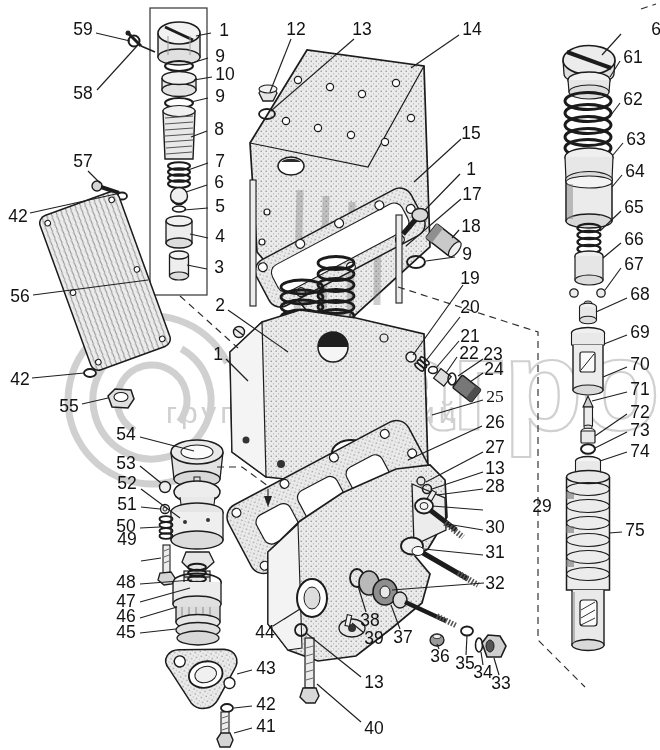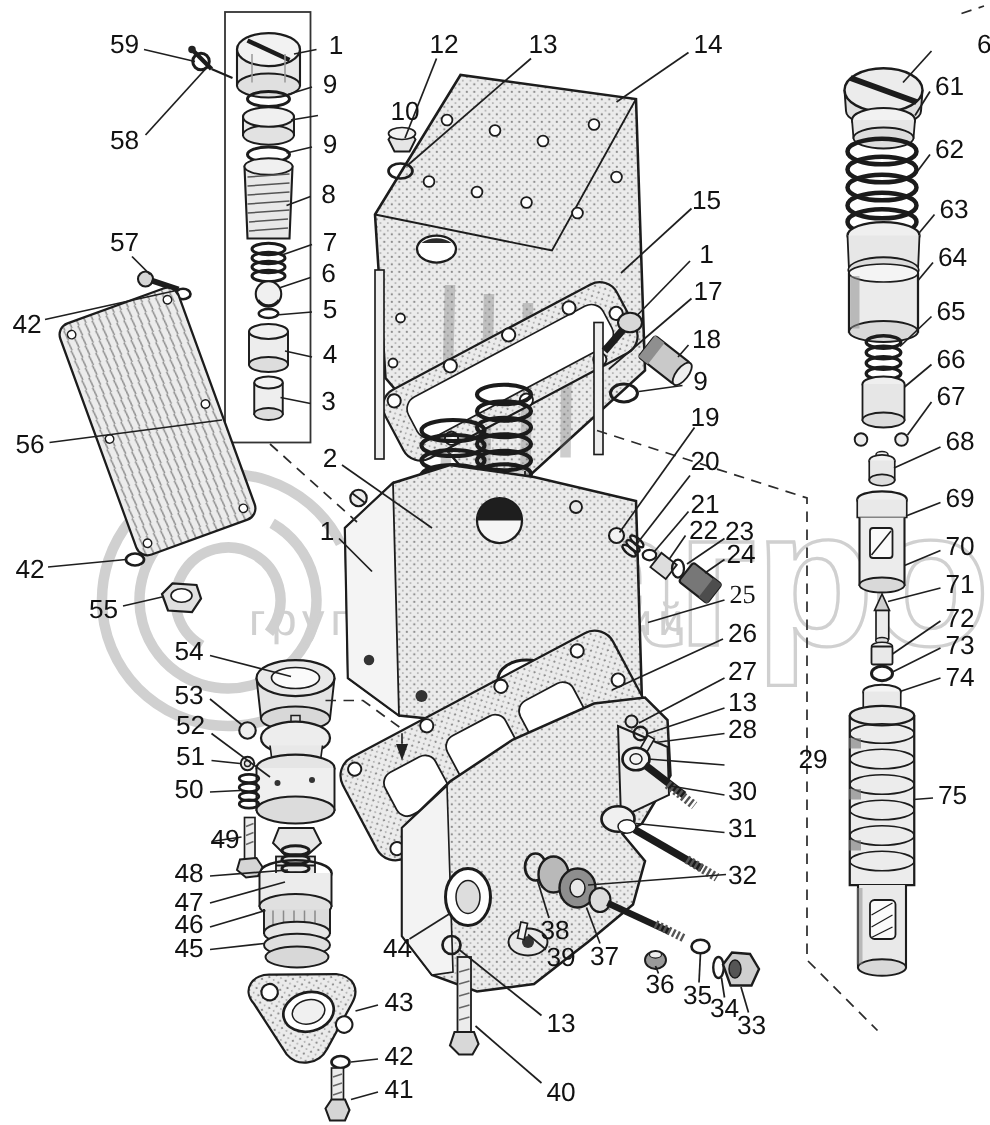--- a/index.html
+++ b/index.html
@@ -556,21 +556,21 @@
 <div id="callouts">
       <div class="callout" style="left: 83px; top: 30px;">59</div>
       <div class="callout" style="left: 83px; top: 94px;">58</div>
       <div class="callout" style="left: 83px; top: 162px;">57</div>
       <div class="callout" style="left: 18px; top: 217px;">42</div>
       <div class="callout" style="left: 20px; top: 297px;">56</div>
       <div class="callout" style="left: 20px; top: 380px;">42</div>
       <div class="callout" style="left: 69px; top: 407px;">55</div>
       <div class="callout" style="left: 224px; top: 31px;">1</div>
       <div class="callout" style="left: 220px; top: 57px;">9</div>
-      <div class="callout" style="left: 225px; top: 75px; margin-left: 45px;">10</div>
+      <div class="callout" style="left: 225px; top: 75px;">10</div>
       <div class="callout" style="left: 220px; top: 97px;">9</div>
       <div class="callout" style="left: 219px; top: 130px;">8</div>
       <div class="callout" style="left: 220px; top: 162px;">7</div>
       <div class="callout" style="left: 219px; top: 183px;">6</div>
       <div class="callout" style="left: 220px; top: 207px;">5</div>
       <div class="callout" style="left: 220px; top: 237px;">4</div>
       <div class="callout" style="left: 219px; top: 268px;">3</div>
       <div class="callout" style="left: 220px; top: 306px;">2</div>
       <div class="callout" style="left: 218px; top: 355px;">1</div>
       <div class="callout" style="left: 296px; top: 30px;">12</div>
@@ -610,21 +610,21 @@
       <div class="callout" style="left: 640px; top: 390px;">71</div>
       <div class="callout" style="left: 640px; top: 413px; text-align: center;">72</div>
       <div class="callout" style="left: 640px; top: 431px;">73</div>
       <div class="callout" style="left: 640px; top: 452px;">74</div>
       <div class="callout" style="left: 635px; top: 531px;">75</div>
       <div class="callout" style="left: 126px; top: 435px;">54</div>
       <div class="callout" style="left: 126px; top: 464px;">53</div>
       <div class="callout" style="left: 127px; top: 484px;">52</div>
       <div class="callout" style="left: 127px; top: 505px;">51</div>
       <div class="callout" style="left: 126px; top: 527px;">50</div>
-      <div class="callout" style="left: 127px; top: 560px; margin-left: 23px;">49</div>
+      <div class="callout" style="left: 127px; top: 540px;">49</div>
       <div class="callout" style="left: 126px; top: 583px;">48</div>
       <div class="callout" style="left: 126px; top: 602px;">47</div>
       <div class="callout" style="left: 126px; top: 617px;">46</div>
       <div class="callout" style="left: 126px; top: 633px;">45</div>
       <div class="callout" style="left: 265px; top: 633px;">44</div>
       <div class="callout" style="left: 266px; top: 669px;">43</div>
       <div class="callout" style="left: 266px; top: 705px;">42</div>
       <div class="callout" style="left: 266px; top: 727px;">41</div>
       <div class="callout" style="left: 374px; top: 729px;">40</div>
       <div class="callout" style="left: 374px; top: 683px;">13</div>

